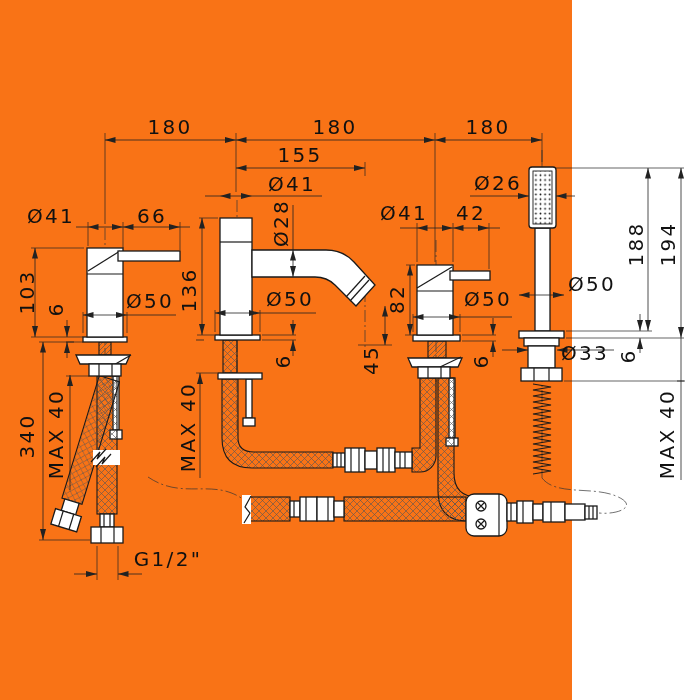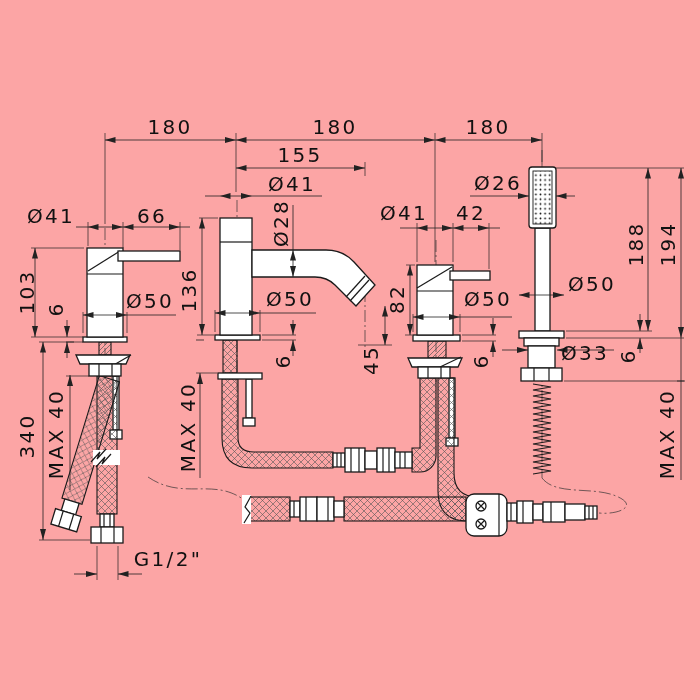--- a/index.html
+++ b/index.html
@@ -1,16 +1,16 @@
 <!DOCTYPE html>
 <html><head>
 <meta charset="utf-8">
 <style>
   html,body{margin:0;padding:0;background:#fff;}
-  #stage{width:700px;height:700px;position:relative;background:#fca5a5;font-family:"DejaVu Sans",sans-serif;}
+  #stage{width:572px;height:700px;position:relative;background:#f97316;font-family:"DejaVu Sans",sans-serif;}
   svg{display:block;}
   text{font-family:"DejaVu Sans",sans-serif;font-size:20px;letter-spacing:2.3px;fill:#111;}
   .o{fill:#fff;stroke:#1a1a1a;stroke-width:1.3;}
   .ln{fill:none;stroke:#1a1a1a;stroke-width:1.2;}
   .hose{fill:url(#net);stroke:#1a1a1a;stroke-width:1.1;}
   .thrd{fill:url(#thr);stroke:#1a1a1a;stroke-width:1.1;}
   .dim{stroke:#222;stroke-width:.8;fill:none;}
   .ext{stroke:#222;stroke-width:.7;fill:none;}
   .cl{stroke:#333;stroke-width:.7;fill:none;stroke-dasharray:12 3 2 3;}
   .wh{fill:#fff;stroke:none;}

